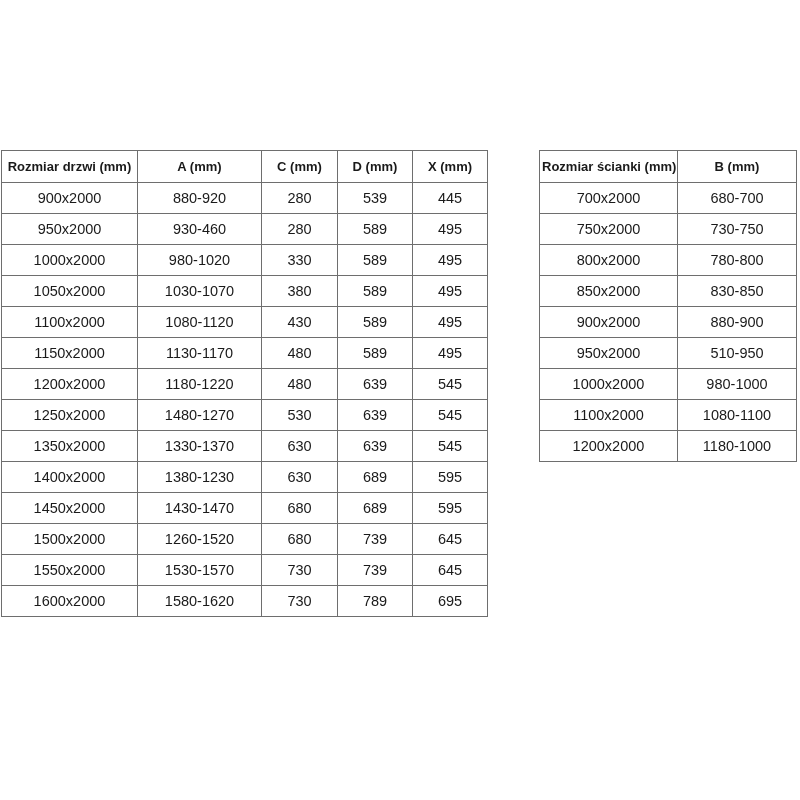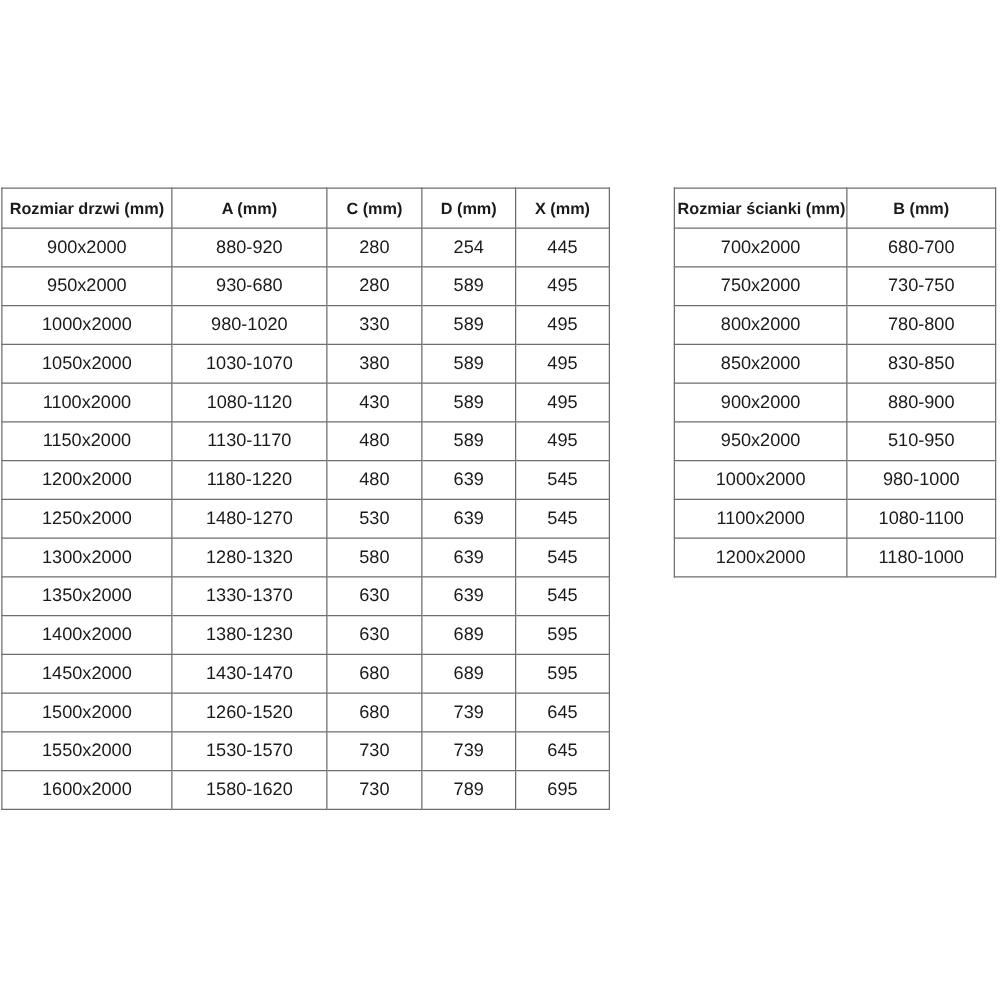--- a/index.html
+++ b/index.html
@@ -79,26 +79,26 @@
           <th>C (mm)</th>
           <th>D (mm)</th>
           <th>X (mm)</th>
         </tr>
       </thead>
       <tbody>
         <tr>
           <td>900x2000</td>
           <td>880-920</td>
           <td>280</td>
-          <td>254</td>
+          <td>539</td>
           <td>445</td>
         </tr>
         <tr>
           <td>950x2000</td>
-          <td>930-680</td>
+          <td>930-460</td>
           <td>280</td>
           <td>589</td>
           <td>495</td>
         </tr>
         <tr>
           <td>1000x2000</td>
           <td>980-1020</td>
           <td>330</td>
           <td>589</td>
           <td>495</td>
@@ -132,27 +132,20 @@
           <td>545</td>
         </tr>
         <tr>
           <td>1250x2000</td>
           <td>1480-1270</td>
           <td>530</td>
           <td>639</td>
           <td>545</td>
         </tr>
         <tr>
-          <td>1300x2000</td>
-          <td>1280-1320</td>
-          <td>580</td>
-          <td>639</td>
-          <td>545</td>
-        </tr>
-        <tr>
           <td>1350x2000</td>
           <td>1330-1370</td>
           <td>630</td>
           <td>639</td>
           <td>545</td>
         </tr>
         <tr>
           <td>1400x2000</td>
           <td>1380-1230</td>
           <td>630</td>

